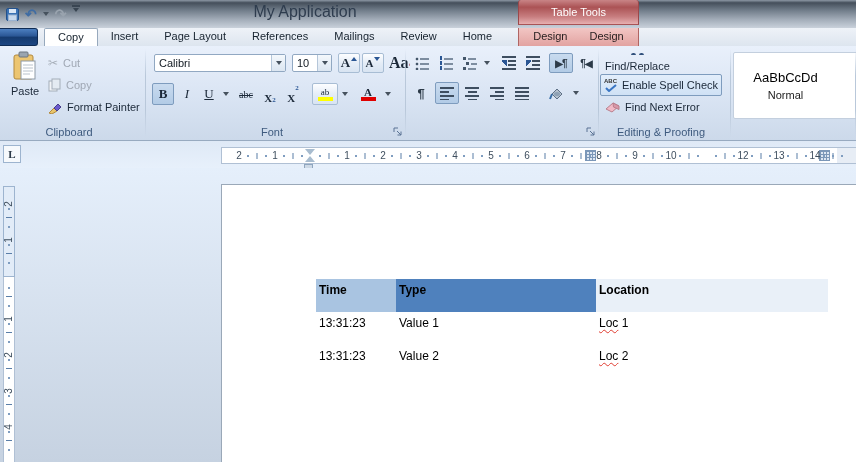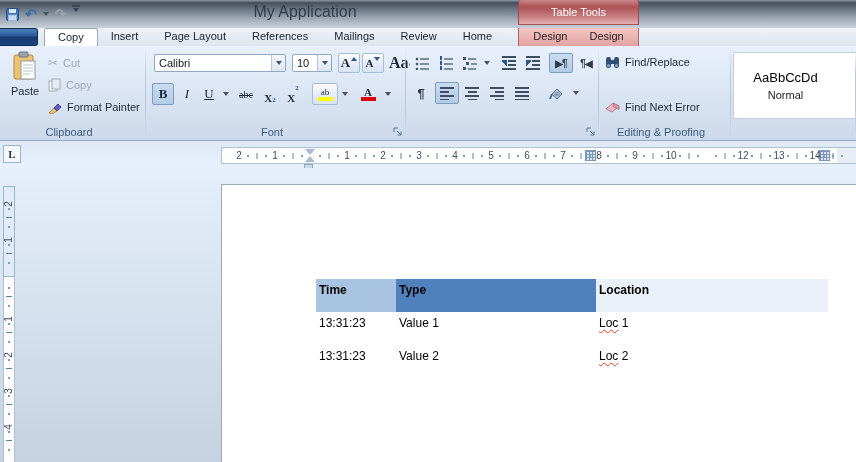--- a/index.html
+++ b/index.html
@@ -378,29 +378,38 @@
       <div class="btn flat" style="position:absolute;left:164px;top:36px;width:12px;height:22px;">
         <span class="cv"></span>
       </div>
       <svg class="launcher" width="11" height="11">
         <path d="M2 2 H6 M2 2 V6" stroke="#5a7394" fill="none"></path>
         <path d="M5 5 L9 9 M9 5.5 V9 H5.5" stroke="#5a7394" fill="none"></path>
       </svg>
     </div>
 
     <div class="group" style="left:599px;width:132px;">
-      <div class="edit-item" style="left:3px;top:6px;">
+      <div class="edit-item" style="left:3px;top:6px;flex-direction:column;">
         <svg width="15" height="13">
           <rect x="1" y="1" width="5" height="11" rx="2.2" fill="#30507c"></rect>
           <rect x="9" y="1" width="5" height="11" rx="2.2" fill="#30507c"></rect>
           <rect x="6" y="4" width="3" height="4" fill="#30507c"></rect>
           <circle cx="3.5" cy="9.5" r="1.6" fill="#7fa3cf"></circle>
             <circle cx="11.5" cy="9.5" r="1.6" fill="#7fa3cf"></circle>
         </svg>
         <span class="lbl">Find/Replace</span>
+      </div>
+      <div class="edit-item toggled" style="left:1px;top:28px;">
+        <span style="display:flex;flex-direction:column;align-items:center;line-height:5px;">
+          <span style="font-size:6px;font-weight:bold;color:#333;">ABC</span>
+          <svg width="12" height="8">
+              <path d="M1 4 L4 7 L11 1" stroke="#3a76c4" stroke-width="2" fill="none"></path>
+            </svg>
+        </span>
+        <span class="lbl">Enable Spell Check</span>
       </div>
       <div class="edit-item" style="left:3px;top:51px;">
         <svg width="15" height="11">
           <path d="M1 7 L8 1 L14 4 L7 10 Z" fill="#f0b9c6" stroke="#b97f8d"></path>
           <path d="M8 1 L8.5 5 L14 7.5 L14 4 Z" fill="#d897a8" stroke="#b97f8d"></path>
         </svg>
         <span class="lbl">Find Next Error</span>
       </div>
       <div class="group-label">Editing &amp; Proofing</div>
     </div>

